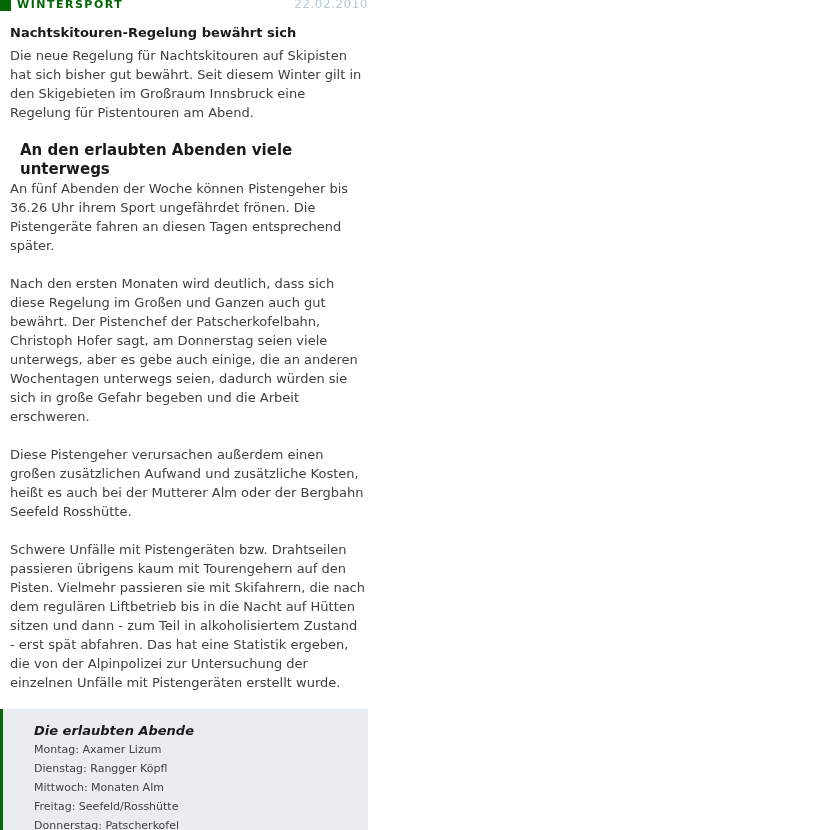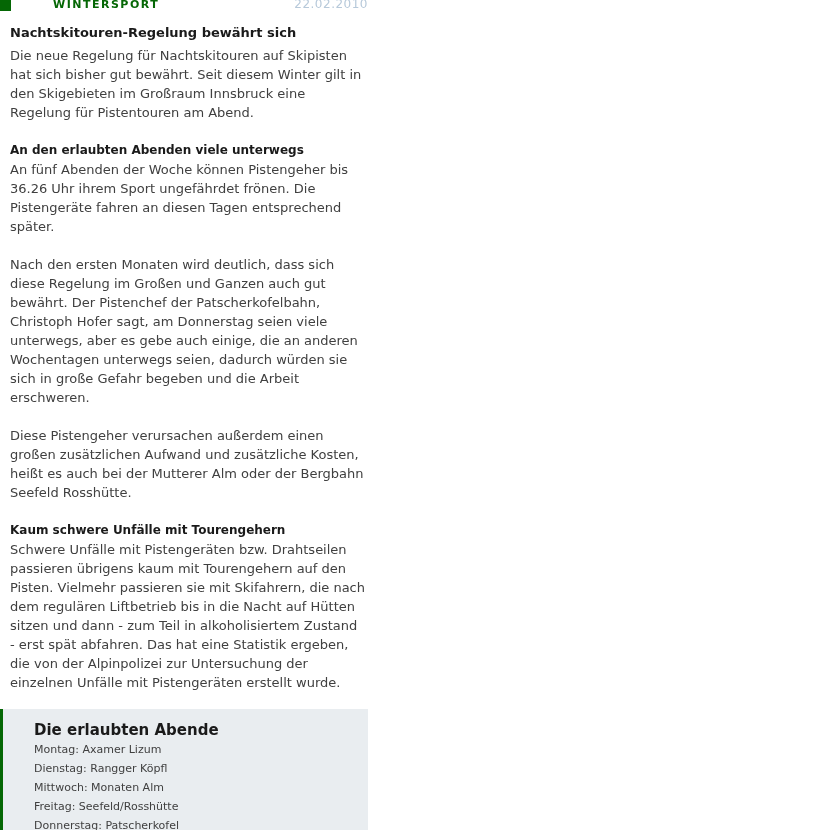--- a/index.html
+++ b/index.html
@@ -13,21 +13,20 @@
   }
   .article { width: 368px; }
 
   
   .masthead {
     display: flex;
     align-items: flex-end;
     height: 11px;
     width: 368px;
     overflow: hidden;
-    gap: 36px;
   }
   .cat-square {
     flex: none;
     width: 11px;
     height: 16px;
     background: var(--accent-green);
     margin-right: 6px;
   }
   .cat-label {
     color: var(--accent-green);
@@ -48,49 +47,50 @@
 
   h1.title {
     font-size: 13px;
     font-weight: bold;
     color: var(--heading-text);
     line-height: 19px;
     margin: 12px 0 4px 10px;
     width: 356px;
   }
   h2.subhead {
-    font-size: 12px;
+    font-size: 15px;
     font-weight: bold;
     color: var(--heading-text);
     line-height: 19px;
-    margin: 2px 0 0 10px;
+    margin: 2px 0 0 20px;
     width: 356px;
   }
   p.body {
     font-size: 13px;
     color: var(--body-text);
     line-height: 19px;
     margin: 0 0 19px 10px;
     width: 356px;
   }
   p.body.no-gap { margin-bottom: 17px; }
 
   .infobox {
     box-sizing: border-box;
     width: 368px;
     margin-top: 4px;
     background: var(--infobox-bg);
     border-left: 3px solid var(--accent-green);
     padding: 12px 10px 24px 31px;
   }
   .infobox-title {
-    font-size: 15px;
+    font-size: 13px;
     font-weight: bold;
     color: var(--heading-text);
     line-height: 19px;
+    font-style: italic;
   }
   .infobox-line {
     font-size: 11px;
     color: var(--body-text);
     line-height: 19px;
   }
 </style>
 </head>
 <body>
 
@@ -104,21 +104,20 @@
     </div>
 
     <h1 class="title">Nachtskitouren-Regelung bewährt sich</h1>
     <p class="body">Die neue Regelung für Nachtskitouren auf Skipisten hat sich bisher gut bewährt. Seit diesem Winter gilt in den Skigebieten im Großraum Innsbruck eine Regelung für Pistentouren am Abend.</p>
 
     <h2 class="subhead">An den erlaubten Abenden viele unterwegs</h2>
     <p class="body">An fünf Abenden der Woche können Pistengeher bis 36.26 Uhr ihrem Sport ungefährdet frönen. Die Pistengeräte fahren an diesen Tagen entsprechend später.</p>
     <p class="body">Nach den ersten Monaten wird deutlich, dass sich diese Regelung im Großen und Ganzen auch gut bewährt. Der Pistenchef der Patscherkofelbahn, Christoph Hofer sagt, am Donnerstag seien viele unterwegs, aber es gebe auch einige, die an anderen Wochentagen unterwegs seien, dadurch würden sie sich in große Gefahr begeben und die Arbeit erschweren.</p>
     <p class="body">Diese Pistengeher verursachen außerdem einen großen zusätzlichen Aufwand und zusätzliche Kosten, heißt es auch bei der Mutterer Alm oder der Bergbahn Seefeld Rosshütte.</p>
 
-    <h2 class="subhead">Kaum schwere Unfälle mit Tourengehern</h2>
     <p class="body no-gap">Schwere Unfälle mit Pistengeräten bzw. Drahtseilen passieren übrigens kaum mit Tourengehern auf den Pisten. Vielmehr passieren sie mit Skifahrern, die nach dem regulären Liftbetrieb bis in die Nacht auf Hütten sitzen und dann - zum Teil in alkoholisiertem Zustand - erst spät abfahren. Das hat eine Statistik ergeben, die von der Alpinpolizei zur Untersuchung der einzelnen Unfälle mit Pistengeräten erstellt wurde.</p>
 
     <div class="infobox">
       <div class="infobox-title">Die erlaubten Abende</div>
       <div class="infobox-line">Montag: Axamer Lizum</div>
       <div class="infobox-line">Dienstag: Rangger Köpfl</div>
       <div class="infobox-line">Mittwoch: Monaten Alm</div>
       <div class="infobox-line">Freitag: Seefeld/Rosshütte</div>
       <div class="infobox-line">Donnerstag: Patscherkofel</div>
     </div>

